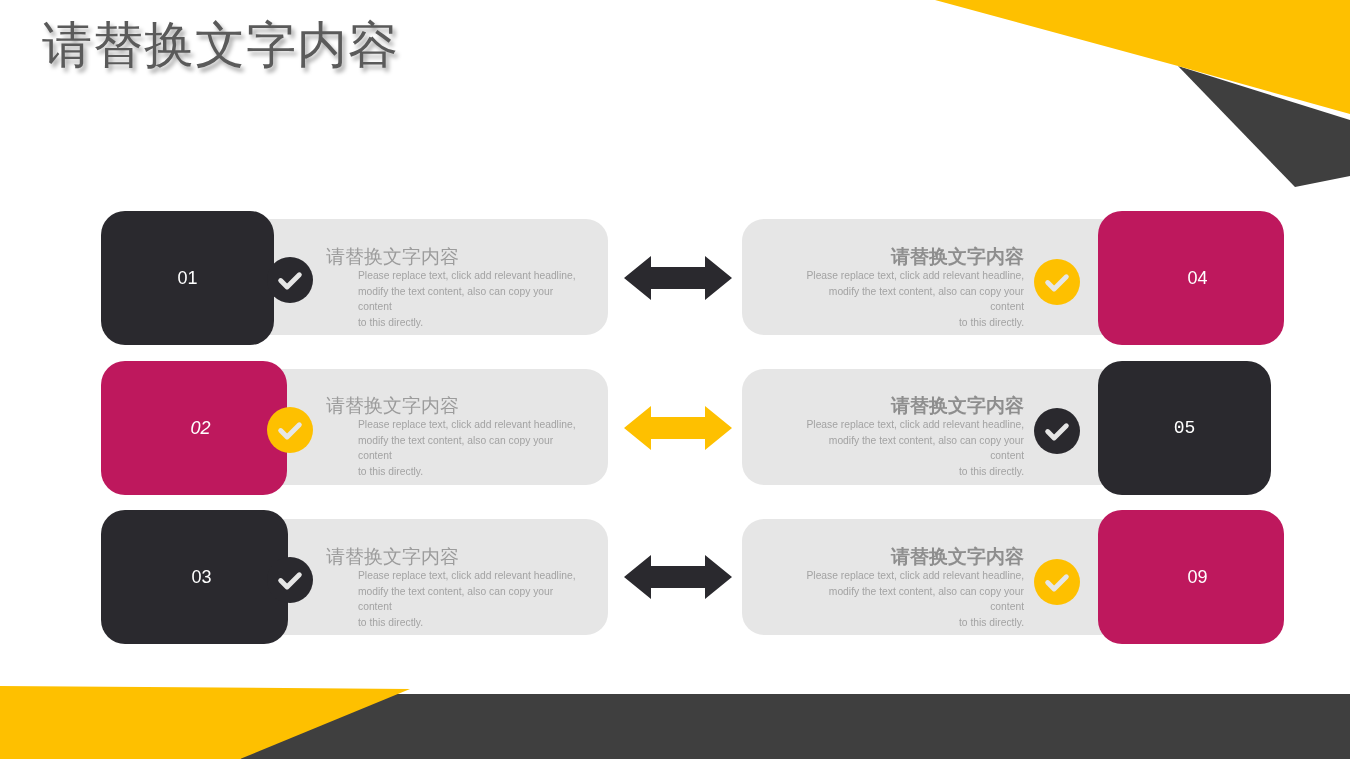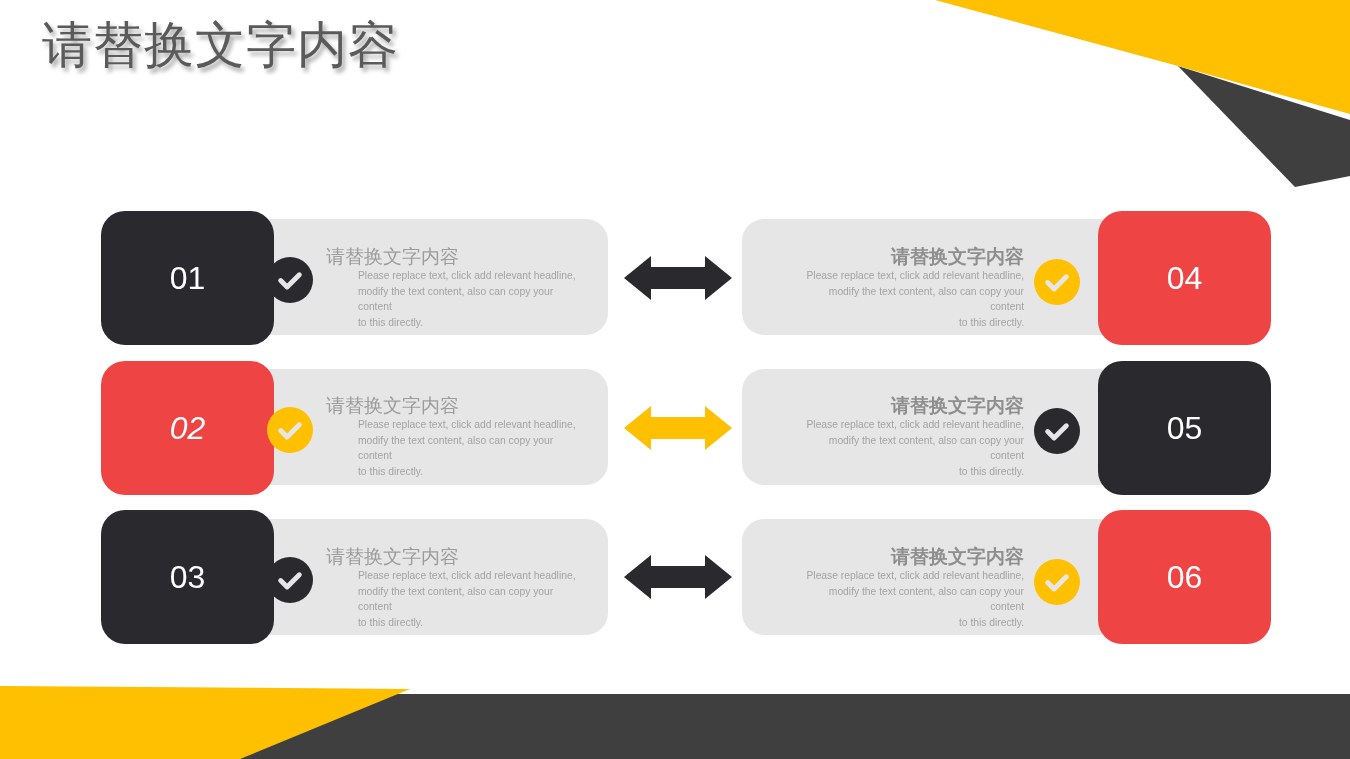--- a/index.html
+++ b/index.html
@@ -17,25 +17,25 @@
       margin: 0; font-weight: normal;
     }
     .row { position: absolute; }
     .card {
       position: absolute; background: #e6e6e6; border-radius: 22px;
       width: 380px; height: 116px;
     }
     .numbox {
       position: absolute; width: 173px; height: 134px; border-radius: 24px;
       display: flex; align-items: center; justify-content: center;
-      color: #ffffff; font-size: 32px;
+      color: #ffffff; font-size: 18px;
       font-family: "Liberation Sans", sans-serif;
     }
     .dark { background: #2a292e; }
-    .yellow { background: #ef4444; }
+    .yellow { background: #be185d; padding-left: 13px; }
     .check {
       position: absolute; width: 46px; height: 46px; border-radius: 50%;
       display: flex; align-items: center; justify-content: center;
     }
     .check svg { width: 28px; height: 28px; }
     .txt { position: absolute; width: 250px; }
     .txt .h {
       font-size: 19px; color: #9c9c9c; line-height: 22px;
       font-family: "DejaVu Sans", sans-serif;
     }
@@ -90,21 +90,21 @@
     <div class="p">
       <div>Please replace text, click add relevant headline,</div>
       <div>modify the text content, also can copy your content</div>
       <div>to this directly.</div>
     </div>
   </div>
 </div>
 
 <div class="row left">
   <div class="card" style="left:228px; top:519px;"></div>
-  <div class="numbox dark" style="left:101px; top:510px;">03</div>
+  <div class="numbox dark" style="left:101px; top:510px;padding-left:14px;">03</div>
   <div class="check" style="left:267px; top:557px; background:#2a292e;">
     <svg viewBox="0 0 24 24">
         <path d="M4 12.5 L9.5 18 L20 7.5" stroke="#e6e6e6" stroke-width="4.2" fill="none" stroke-linecap="round" stroke-linejoin="round"></path>
       </svg>
   </div>
   <div class="txt" style="left:326px; top:545px;">
     <div class="h">请替换文字内容</div>
     <div class="p">
       <div>Please replace text, click add relevant headline,</div>
       <div>modify the text content, also can copy your content</div>
@@ -136,39 +136,39 @@
     <div class="p">
       <div>Please replace text, click add relevant headline,</div>
       <div>modify the text content, also can copy your content</div>
       <div>to this directly.</div>
     </div>
   </div>
 </div>
 
 <div class="row right">
   <div class="card" style="left:742px; top:369px;"></div>
-  <div class="numbox dark" style="left:1098px; top:361px;">05</div>
+  <div class="numbox dark" style="left:1098px; top:361px;font-family:Liberation Mono, monospace;">05</div>
   <div class="check" style="left:1034px; top:408px; background:#2a292e;">
     <svg viewBox="0 0 24 24">
         <path d="M4 12.5 L9.5 18 L20 7.5" stroke="#e6e6e6" stroke-width="4.2" fill="none" stroke-linecap="round" stroke-linejoin="round"></path>
       </svg>
   </div>
   <div class="txt" style="left:774px; top:394px;">
     <div class="h">请替换文字内容</div>
     <div class="p">
       <div>Please replace text, click add relevant headline,</div>
       <div>modify the text content, also can copy your content</div>
       <div>to this directly.</div>
     </div>
   </div>
 </div>
 
 <div class="row right">
   <div class="card" style="left:742px; top:519px;"></div>
-  <div class="numbox yellow" style="left:1098px; top:510px;">06</div>
+  <div class="numbox yellow" style="left:1098px; top:510px;">09</div>
   <div class="check" style="left:1034px; top:559px; background:#fec000;">
     <svg viewBox="0 0 24 24">
         <path d="M4 12.5 L9.5 18 L20 7.5" stroke="#e6e6e6" stroke-width="4.2" fill="none" stroke-linecap="round" stroke-linejoin="round"></path>
       </svg>
   </div>
   <div class="txt" style="left:774px; top:545px;">
     <div class="h">请替换文字内容</div>
     <div class="p">
       <div>Please replace text, click add relevant headline,</div>
       <div>modify the text content, also can copy your content</div>

